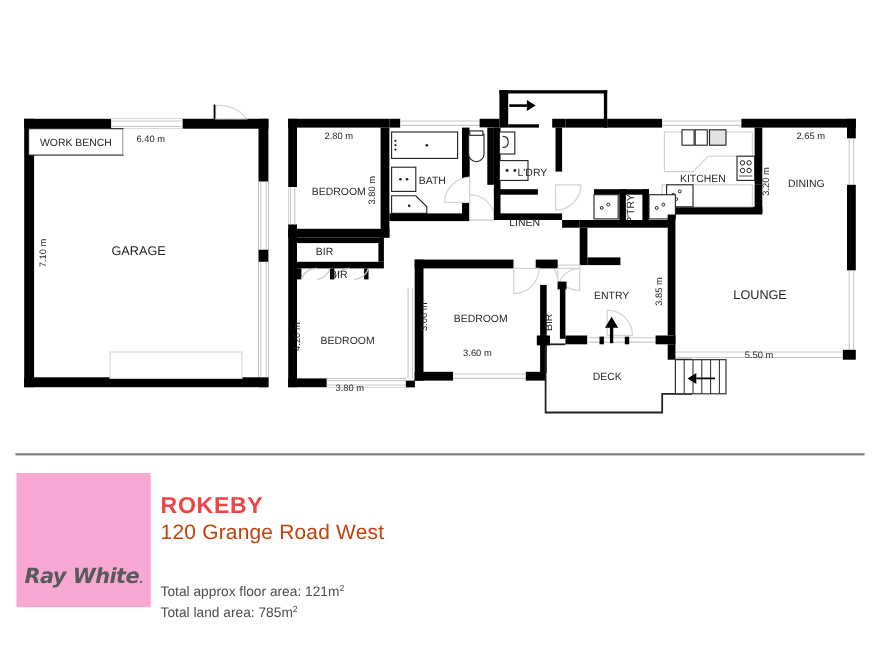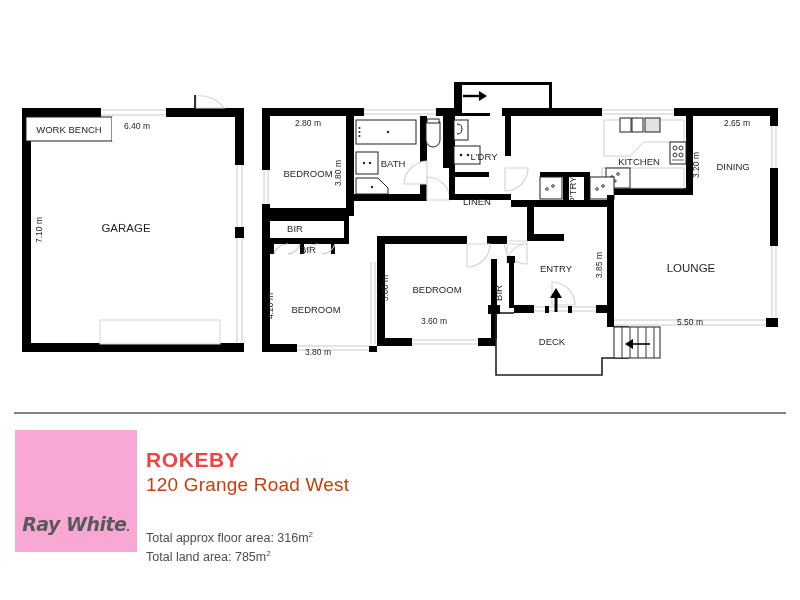--- a/index.html
+++ b/index.html
@@ -379,19 +379,19 @@
     <div class="logo-box">
       <div class="logo-text"><span>Ray White</span><span class="logo-dot">.</span></div>
     </div>
 
     <div class="addr">
       <div class="suburb">ROKEBY</div>
       <div class="street">120 Grange Road West</div>
     </div>
 
     <div class="areas">
-      <div class="area-line"><span>Total approx floor area: 316m</span><span class="sup">2</span></div>
+      <div class="area-line"><span>Total approx floor area: 121m</span><span class="sup">2</span></div>
       <div class="area-line"><span>Total land area: 785m</span><span class="sup">2</span></div>
     </div>
 
   </div>
 
 </div>
 
 </body></html>

